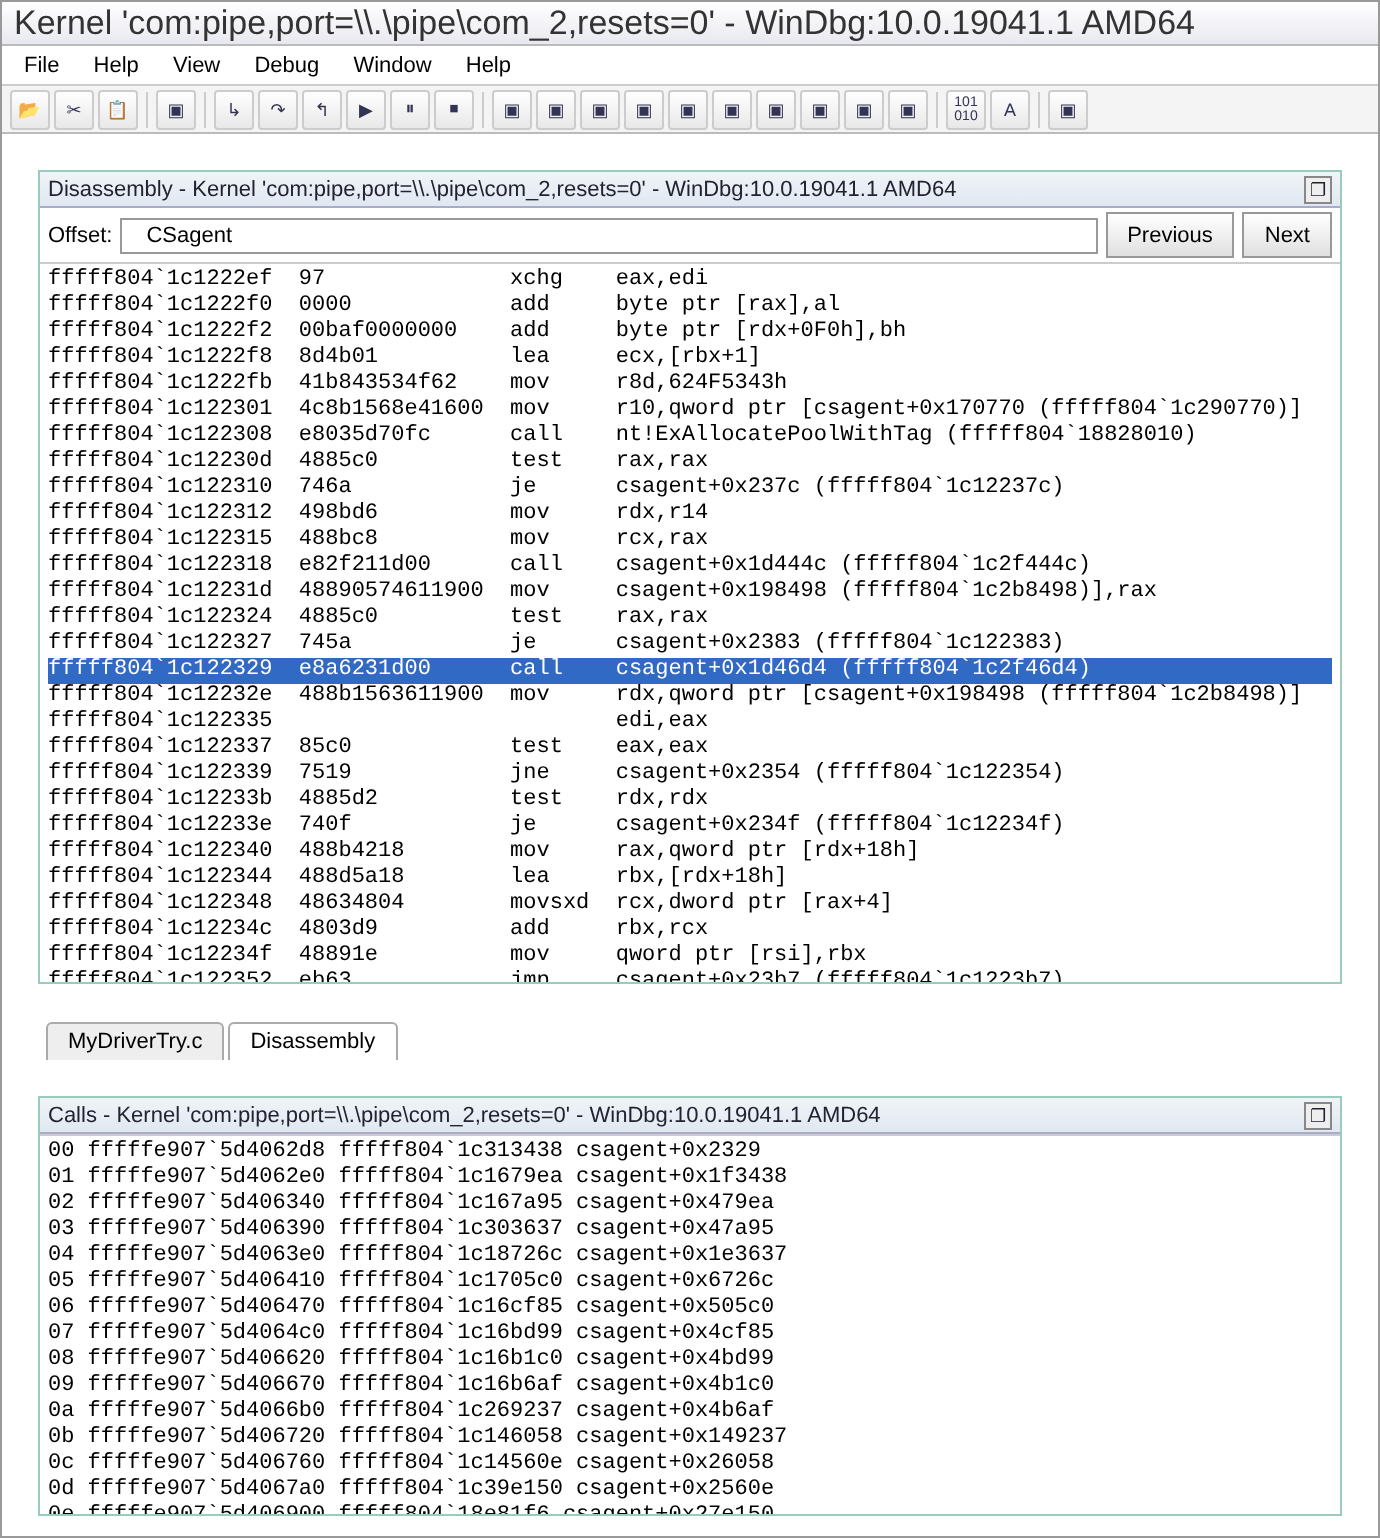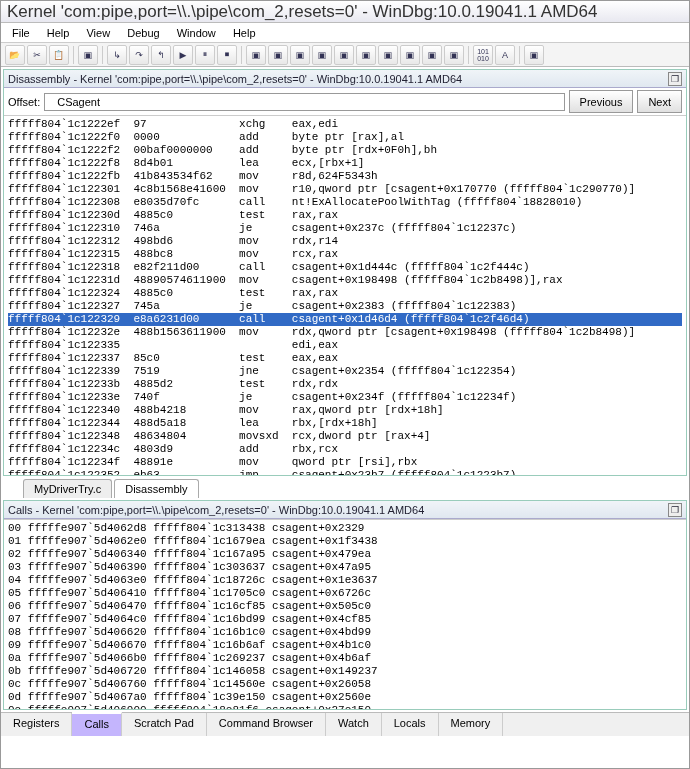--- a/index.html
+++ b/index.html
@@ -3,21 +3,21 @@
 <meta charset="utf-8">
 <style>
 * { box-sizing: border-box; margin: 0; padding: 0; }
 body { font-family: Tahoma, Arial, sans-serif; font-size: 11px; background: #fff; width: 690px; height: 769px; overflow: hidden; border: 1px solid #999; }
 .titlebar { background: linear-gradient(#fff,#e8e8f0); height: 22px; line-height: 22px; padding: 0 6px; color: #333; border-bottom: 1px solid #bbb; font-size: 17px; }
 .menubar { height: 20px; line-height: 20px; padding: 0 4px; border-bottom: 1px solid #ccc; }
 .menubar span { display: inline-block; padding: 0 7px; cursor: pointer; }
 .toolbar { height: 24px; padding: 2px 4px; border-bottom: 1px solid #bbb; display: flex; align-items: center; gap: 2px; background: #f4f4f4; }
 .tbtn { width: 20px; height: 20px; border: 1px solid #ccc; background: linear-gradient(#fff,#e8e8e8); display: flex; align-items: center; justify-content: center; font-size: 9px; color: #335; border-radius: 2px; }
 .tsep { width: 1px; height: 18px; background: #ccc; margin: 0 2px; }
-.pane { border: 1px solid #9cb; margin: 2px; }
+.pane { border: 1px solid #9cb; margin: 18px; }
 .pane-title { background: linear-gradient(#f0f4f8,#e0e8f0); height: 18px; line-height: 18px; padding: 0 4px; font-size: 11px; color: #223; border-bottom: 1px solid #aac; display: flex; justify-content: space-between; align-items: center; }
 .pane-x { width: 14px; height: 14px; border: 1px solid #888; background: #eee; text-align: center; line-height: 12px; font-size: 9px; }
 .offset-row { display: flex; align-items: center; padding: 2px 4px; gap: 4px; }
 .offset-row label { font-size: 11px; }
 .offset-row input { flex: 1; height: 18px; border: 1px solid #999; padding: 0 12px; font-family: inherit; font-size: 11px; }
 .nav-btn { height: 23px; padding: 0 10px; border: 1px solid #999; background: linear-gradient(#fff,#e0e0e0); font-size: 11px; font-family: inherit; cursor: pointer; }
 .disasm { font-family: 'Courier New', monospace; font-size: 11px; line-height: 13px; white-space: pre; overflow: auto; height: 360px; padding: 2px 4px; border-top: 1px solid #ccc; }
 .disasm-line { display: block; }
 .disasm-line.sel { background: #316ac5; color: #fff; }
 .tabstrip { display: flex; height: 24px; align-items: end; padding: 0 22px; gap: 2px; border-top: 1px solid transparent; }

